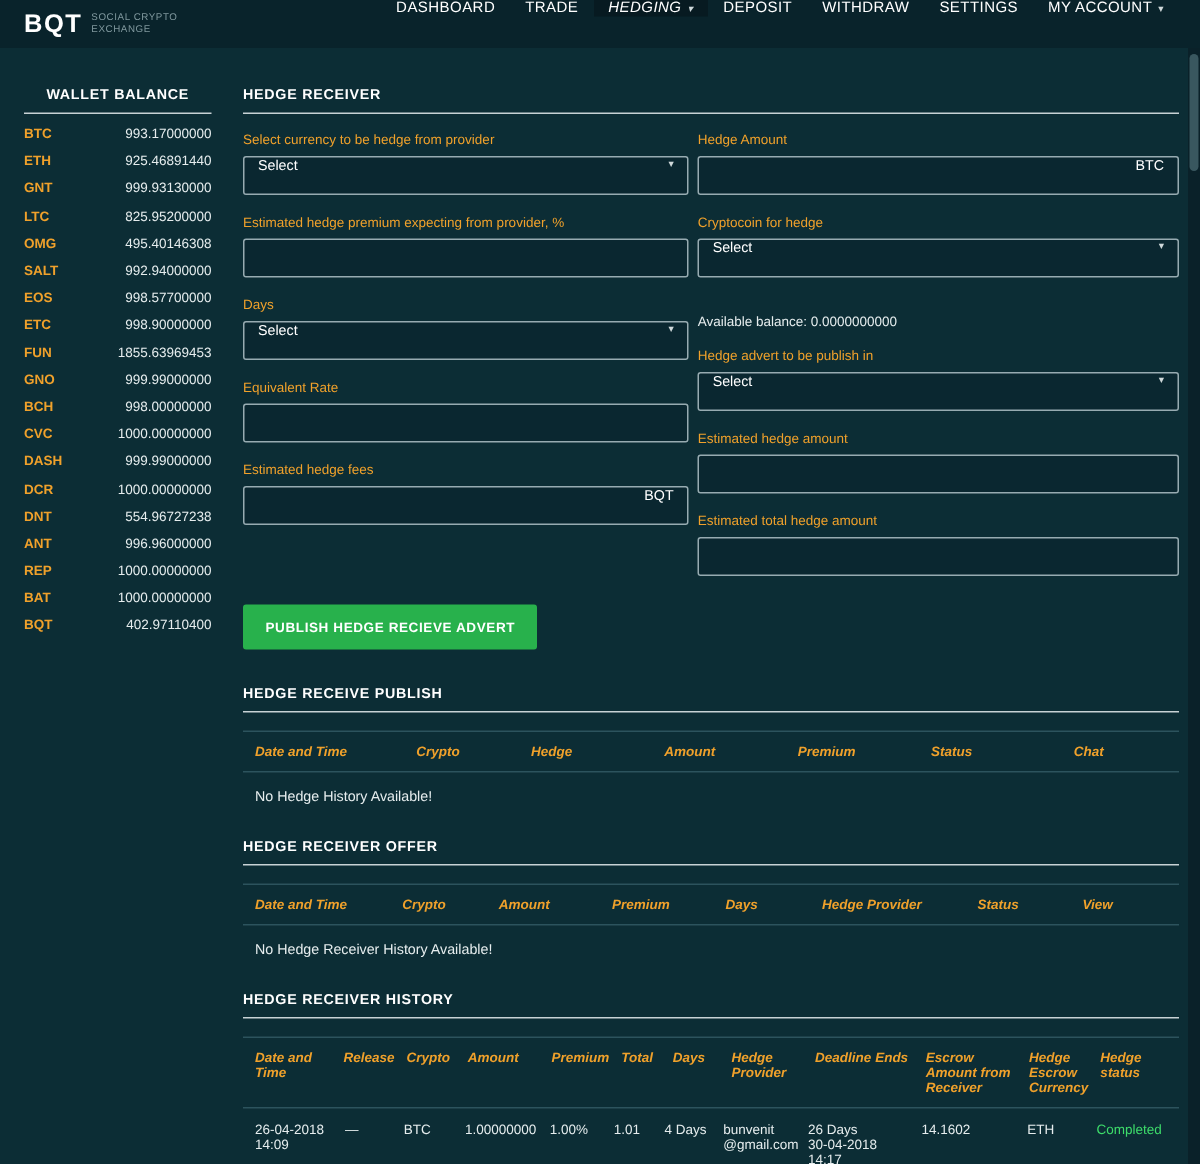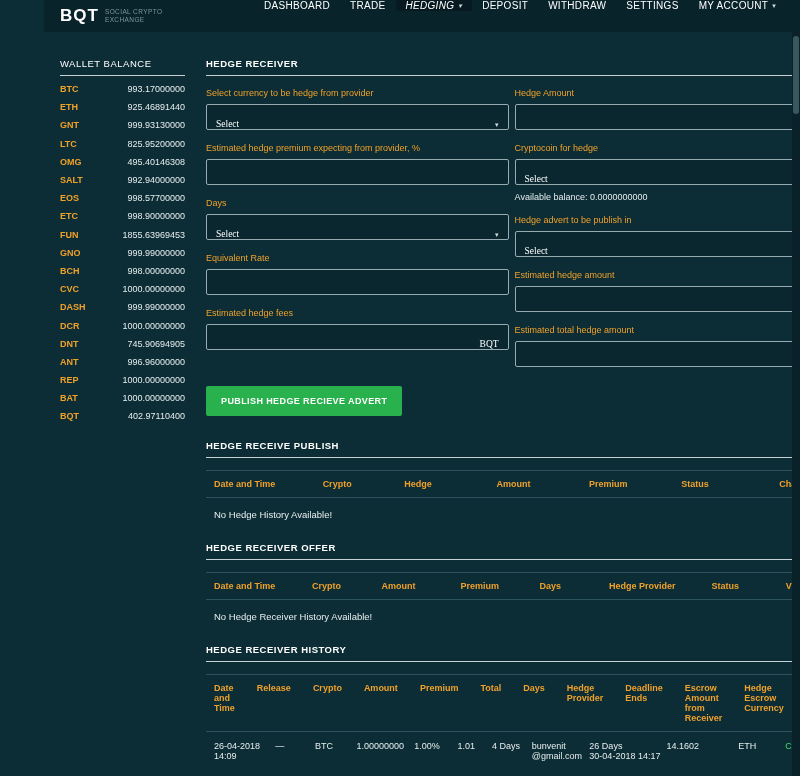--- a/index.html
+++ b/index.html
@@ -1,67 +1,67 @@
 <!DOCTYPE html>
 <html><head>
 <meta charset="utf-8">
 <style>
   * { margin:0; padding:0; box-sizing:border-box; }
   html,body { background:#081e25; }
   body { font-family:"Liberation Sans", sans-serif; }
   .page { width:800px; height:776px; background:#0c2d35; position:relative; overflow:hidden;
-          display:flex; flex-direction:column; color:#e6edee;padding-left:44px; }
+          display:flex; flex-direction:column; color:#e6edee; }
 
   
   .topbar { height:32px; background:#09232b; display:flex; align-items:center;
             padding:0 14px 0 16px; flex:0 0 auto; }
   .logo { display:flex; align-items:center; gap:6px; }
   .logo-text { font-size:17px; font-weight:bold; color:#ffffff; letter-spacing:1px; }
   .tagline { font-size:6.5px; color:#7f979d; line-height:1.25; white-space:pre-line; letter-spacing:.4px; }
   .nav { margin-left:auto; display:flex; align-items:flex-start; height:32px; }
   .nav-item { display:flex; align-items:center; gap:4px; padding:0 10px; font-size:10px;
               color:#ffffff; letter-spacing:.3px; cursor:pointer; }
   .nav-item.active { background:#071a21;font-style:italic; }
   .caret { font-size:7px; color:#cfd8da; }
 
   
   .content { display:flex; flex:1; padding-top:12px; }
 
   
   .sidebar { width:150px; flex:0 0 auto; padding:14px 9px 0 16px; }
-  .panel-title { color:#ffffff; font-weight:normal; font-size:9.5px; letter-spacing:.5px;
-                 padding-bottom:6px; border-bottom:1px solid #c8d2d5; margin-bottom:4px; }
+  .panel-title { color:#ffffff; font-weight:bold; font-size:9.5px; letter-spacing:.5px;
+                 padding-bottom:6px; border-bottom:1px solid #c8d2d5; margin-bottom:4px;text-align:center; }
   .w-row { display:flex; justify-content:space-between; align-items:center;
            font-size:9px; padding:4.1px 0; }
   .w-code { color:#f0a12b; font-weight:bold; }
   .w-bal { color:#e6edee; }
 
   
   .main { flex:1; padding:14px 14px 0 12px; }
   .section-title { color:#ffffff; font-weight:bold; font-size:9.5px; letter-spacing:.5px;
                    padding-bottom:6px; border-bottom:1px solid #c8d2d5; margin-bottom:12px; }
 
   .form-grid { display:grid; grid-template-columns:1fr 1.08fr; column-gap:6px; }
   .field { margin-bottom:13px; }
   .f-label { display:block; font-size:9px; color:#f0a12b; margin-bottom:6px; }
   .input, .select { height:26px; background:#0a2730; border:1px solid #97abb1; border-radius:2px;
-                    color:#ffffff; font-size:9.5px; display:flex; align-items:flex-end;
-                    padding:0 9px; width:100%;font-family:Liberation Serif, serif; }
+                    color:#ffffff; font-size:9.5px; display:flex; align-items:flex-start;
+                    padding:0 9px; width:100%; }
   .select { justify-content:space-between; cursor:pointer; }
   .with-suffix { justify-content:flex-end; }
   .suffix { color:#ffffff; font-size:9.5px; }
-  .helper { font-size:9px; color:#e6edee; margin-top:7px; }
+  .helper { font-size:9px; color:#e6edee; margin-top:24px; }
 
   .submit-btn { display:inline-block; background:#28b14c; color:#ffffff; border:none; border-radius:2px;
                 font-size:9px; font-weight:bold; letter-spacing:.4px; padding:10px 15px;
                 margin:6px 0 20px 0; cursor:pointer; font-family:"Liberation Sans", sans-serif; }
 
   .table-section { margin-top:4px; margin-bottom:18px; }
   .tbl-head { display:grid; border-top:1px solid #2c535d; border-bottom:1px solid #2c535d;
-              padding:8px 8px; column-gap:22px; }
+              padding:8px 8px; column-gap:8px;font-style:italic; }
   .tbl-head span { font-size:9px; font-weight:bold; color:#f0a12b; }
   .tbl-row { display:grid; padding:9px 8px; column-gap:6px; font-size:9px; color:#e6edee; }
   .cols-publish { grid-template-columns:1.6fr 1.1fr 1.3fr 1.3fr 1.3fr 1.4fr 1fr; }
   .cols-offer   { grid-template-columns:1.6fr 1fr 1.2fr 1.2fr 1fr 1.7fr 1.1fr 1fr; }
   .cols-history { grid-template-columns:1.55fr .95fr 1fr 1.45fr 1.05fr .8fr .95fr 1.45fr 2fr 1.85fr 1.15fr 1.35fr; }
   .empty-msg { font-size:9.5px; color:#e6edee; padding:11px 8px 4px 8px; }
   .prewrap { white-space:pre-line; }
   .status-completed { color:#3ddc6a; }
 
   
@@ -162,21 +162,21 @@
       <div class="w-row">
           <span class="w-code">DASH</span>
           <span class="w-bal">999.99000000</span>
         </div>
       <div class="w-row">
           <span class="w-code">DCR</span>
           <span class="w-bal">1000.00000000</span>
         </div>
       <div class="w-row">
           <span class="w-code">DNT</span>
-          <span class="w-bal">745.90694905</span>
+          <span class="w-bal">554.96727238</span>
         </div>
       <div class="w-row">
           <span class="w-code">ANT</span>
           <span class="w-bal">996.96000000</span>
         </div>
       <div class="w-row">
           <span class="w-code">REP</span>
           <span class="w-bal">1000.00000000</span>
         </div>
       <div class="w-row">

